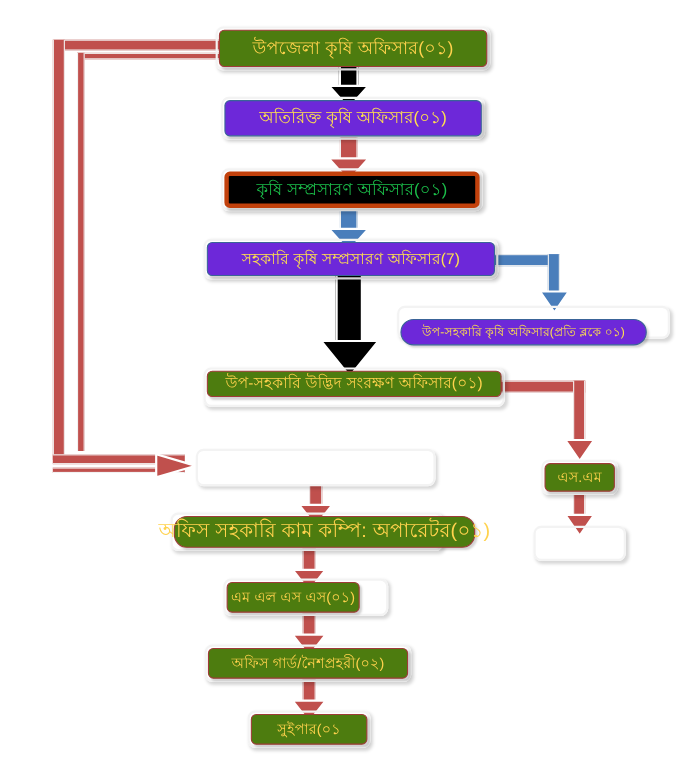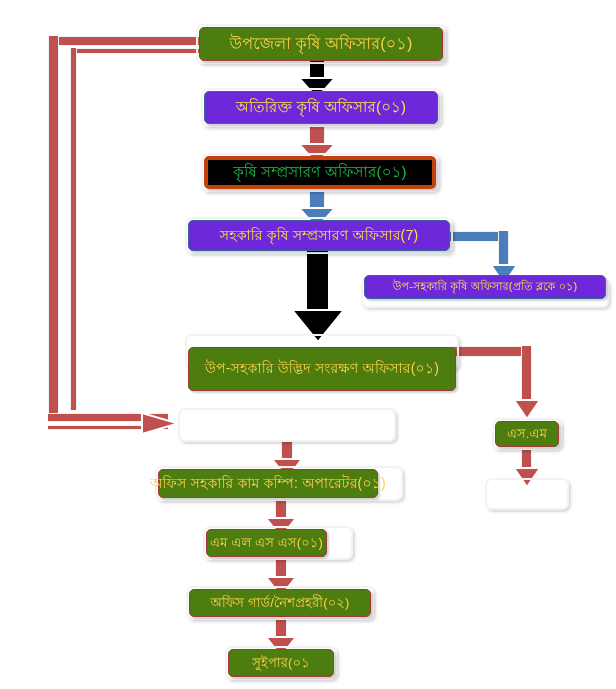--- a/index.html
+++ b/index.html
@@ -171,29 +171,29 @@
   <div class="node-ring" style="left:201px; top:88px; width:240px; height:39px;"></div>
   <div class="node node-blue" style="left:204px; top:91px; width:234px; height:33px; font-size:15px;">অতিরিক্ত কৃষি অফিসার(০১)</div>
 
   <div class="node-ring" style="left:201px; top:153px; width:238px; height:39px;"></div>
   <div class="node node-black" style="left:204px; top:156px; width:232px; height:33px; font-size:15px;">কৃষি সম্প্রসারণ অফিসার(০১)</div>
 
   <div class="node-ring" style="left:185px; top:217px; width:268px; height:37px;"></div>
   <div class="node node-blue" style="left:188px; top:220px; width:262px; height:31px; font-size:14px;">সহকারি কৃষি সম্প্রসারণ অফিসার(7)</div>
 
   <div class="node-ring" style="left:361px; top:278px; width:248px; height:30px;"></div>
-  <div class="node node-blue" style="left:364px; top:275px; width:242px; height:24px; font-size:11px;">উপ-সহকারি কৃষি অফিসার(প্রতি ব্লকে ০১)</div>
+  <div class="node node-blue" style="left:364px; top:290px; width:224px; height:24px; font-size:11px;border-radius:12px;">উপ-সহকারি কৃষি অফিসার(প্রতি ব্লকে ০১)</div>
 
   <div class="node-ring" style="left:185px; top:334px; width:274px; height:36px;"></div>
-  <div class="node node-red" style="left:188px; top:337px; width:268px; height:44px; font-size:14px;margin-top:10px;">উপ-সহকারি উদ্ভিদ সংরক্ষণ অফিসার(০১)</div>
+  <div class="node node-red" style="left:188px; top:337px; width:268px; height:24px; font-size:14px;">উপ-সহকারি উদ্ভিদ সংরক্ষণ অফিসার(০১)</div>
 
   <div class="node-ring" style="left:178px; top:408px; width:218px; height:34px;"></div>
 
   <div class="node-ring" style="left:155px; top:466px; width:248px; height:35px;"></div>
-  <div class="node node-red" style="left:158px; top:469px; width:220px; height:29px; font-size:14px;">অফিস সহকারি কাম কম্পি: অপারেটর(০১)</div>
+  <div class="node node-red" style="left:158px; top:469px; width:274px; height:29px; font-size:18px;border-radius:12px;">অফিস সহকারি কাম কম্পি: অপারেটর(০১)</div>
 
   <div class="node-ring" style="left:203px; top:526px; width:150px; height:34px;"></div>
   <div class="node node-red" style="left:206px; top:529px; width:121px; height:28px; font-size:13px;">এম এল এস এস(০১)</div>
 
   <div class="node-ring" style="left:186px; top:586px; width:188px; height:34px;"></div>
   <div class="node node-red" style="left:189px; top:589px; width:182px; height:28px; font-size:13px;">অফিস গার্ড/নৈশপ্রহরী(০২)</div>
 
   <div class="node-ring" style="left:225px; top:646px; width:112px; height:34px;"></div>
   <div class="node node-red" style="left:228px; top:649px; width:106px; height:28px; font-size:13px;">সুইপার(০১</div>
 

